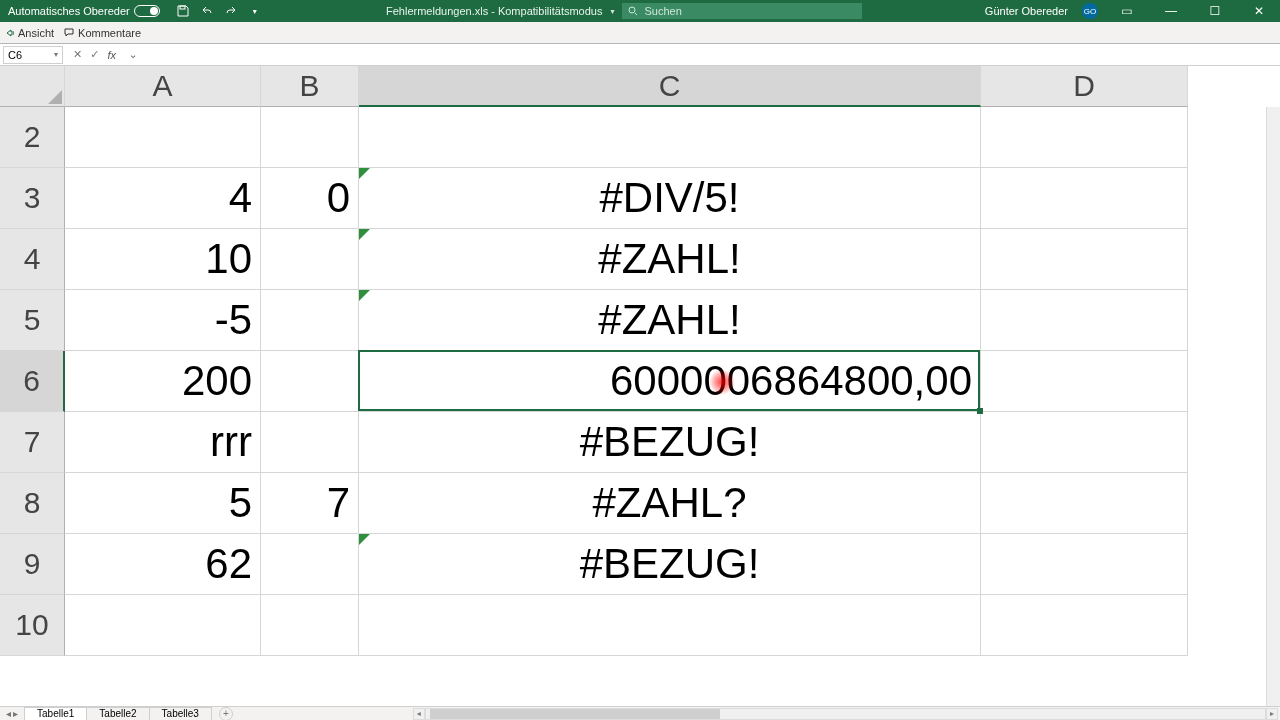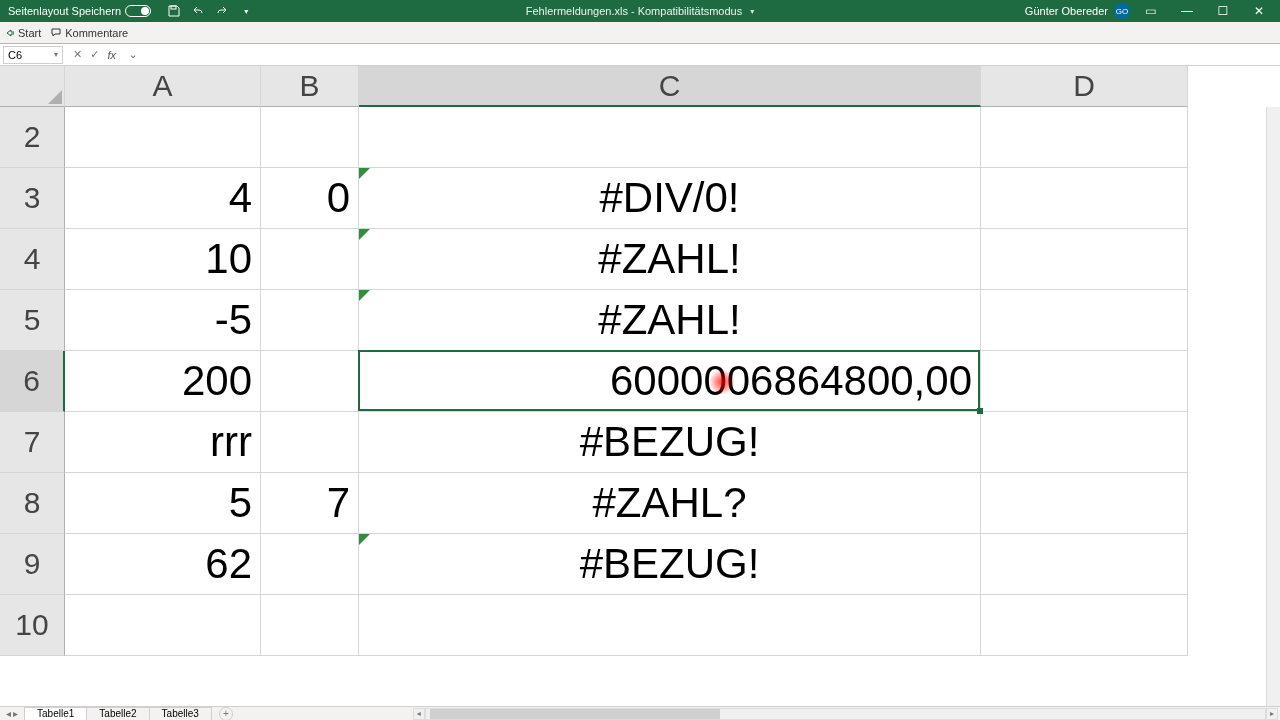--- a/index.html
+++ b/index.html
@@ -7,21 +7,21 @@
   
   .titlebar { height:22px; background:#1e6b41; display:flex; align-items:center; color:#fff; font-size:11px; }
   .titlebar .autosave { display:flex; align-items:center; gap:4px; padding:0 8px; }
   .toggle { width:26px; height:12px; border:1px solid #fff; border-radius:6px; position:relative; }
   .toggle::after { content:""; position:absolute; right:1px; top:1px; width:8px; height:8px; border-radius:50%; background:#fff; }
   .qat { display:flex; gap:10px; padding:0 8px; align-items:center; }
   .qat .ic { width:14px; height:14px; display:flex; align-items:center; justify-content:center; }
   .titlecenter { flex:1; display:flex; align-items:center; justify-content:center; gap:8px; }
   .filelabel { color:#e9f4ee; font-size:11px; }
   .searchbox { width:240px; height:16px; background:#3a8b63; display:flex; align-items:center; padding:0 6px; gap:6px; color:#cfe7da; font-size:11px; }
-  .titleright { display:flex; align-items:center; gap:6px; padding:0 6px; }
+  .titleright { display:flex; align-items:center; gap:14px; padding:0 6px; }
   .winbtn { width:30px; text-align:center; font-size:12px; }
   .avatar { width:16px; height:16px; border-radius:50%; background:#0369a1; color:#fff; font-size:8px; display:flex; align-items:center; justify-content:center; }
   
   .ribbon { height:22px; background:#f3f2f1; border-bottom:1px solid #b6b6b6; display:flex; align-items:center; font-size:11px; padding:0 4px; justify-content:space-between; }
   .ribbon .tabs { display:flex; gap:18px; padding-left:6px;}
   .ribbon .tab { color:#333; padding:4px 2px; cursor:default; }
   .ribbon .tab.file { color:#1e6b41; font-weight:600; }
   .ribbon .right { display:flex; gap:10px; padding-right:4px; }
   .ribbon .rbtn { display:flex; align-items:center; gap:4px; color:#333; }
   .ribbon .ricon { width:10px; height:10px; }
@@ -62,21 +62,21 @@
   .htrack { flex:1; height:12px; background:#f0f0f0; border:1px solid #dcdcdc; position:relative; }
   .hthumb { position:absolute; left:4px; top:0; height:10px; width:290px; background:#cfcfcf; }
   .arrowbtn { width:12px; height:12px; border:1px solid #dcdcdc; display:flex; align-items:center; justify-content:center; color:#777; font-size:8px; background:#f0f0f0;}
   svg { display:block; }
 </style>
 </head>
 <body>
 
 <div class="titlebar">
   <div class="autosave">
-    <span>Seitenlayout Speichern</span>
+    <span>Automatisches Obereder</span>
     <span class="toggle"></span>
   </div>
   <div class="qat">
     <span class="ic">
         <svg width="12" height="12" viewBox="0 0 12 12">
           <path d="M1 1h8l2 2v8H1z" fill="none" stroke="#fff"></path>
           <rect x="3" y="1" width="5" height="3" fill="none" stroke="#fff"></rect>
         </svg>
       </span>
     <span class="ic">
@@ -87,38 +87,45 @@
     <span class="ic">
         <svg width="12" height="12" viewBox="0 0 12 12">
           <path d="M7 2l3 3-3 3M10 5H5a3 3 0 00-3 3" fill="none" stroke="#fff"></path>
         </svg>
       </span>
     <span class="ic" style="font-size:8px;">▾</span>
   </div>
   <div class="titlecenter">
     <span class="filelabel">Fehlermeldungen.xls - Kompatibilitätsmodus</span>
     <span style="font-size:8px;color:#cfe7da;">▾</span>
+    <div class="searchbox">
+      <svg width="10" height="10" viewBox="0 0 10 10">
+          <circle cx="4" cy="4" r="3" fill="none" stroke="#cfe7da"></circle>
+          <path d="M7 7l2 2" stroke="#cfe7da"></path>
+        </svg>
+      <span>Suchen</span>
+    </div>
   </div>
   <div class="titleright">
     <span>Günter Obereder</span>
     <span class="avatar">GO</span>
     <span class="winbtn">▭</span>
     <span class="winbtn">—</span>
     <span class="winbtn">☐</span>
     <span class="winbtn">✕</span>
   </div>
 </div>
 
 <div class="ribbon">
   <div class="right">
     <div class="rbtn">
       <svg class="ricon" viewBox="0 0 10 10">
           <path d="M3 5l4-3v2h3v2H7v2z" fill="none" stroke="#1e6b41"></path>
         </svg>
-      <span>Start</span>
+      <span>Ansicht</span>
     </div>
     <div class="rbtn">
       <svg class="ricon" viewBox="0 0 10 10">
           <path d="M1 1h8v5H4l-2 2V6H1z" fill="none" stroke="#333"></path>
         </svg>
       <span>Kommentare</span>
     </div>
   </div>
 </div>
 
@@ -154,21 +161,21 @@
       <div class="rowhead">9</div>
       <div class="rowhead">10</div>
     </div>
   <div class="cells" id="cells" style="position:absolute;left:65px;top:41px;">
       <div class="cell right" style="left: 0px; top: 0px; width: 196px; height: 61px;"></div>
       <div class="cell right" style="left: 196px; top: 0px; width: 98px; height: 61px;"></div>
       <div class="cell center" style="left: 294px; top: 0px; width: 622px; height: 61px;"></div>
       <div class="cell right" style="left: 916px; top: 0px; width: 207px; height: 61px;"></div>
       <div class="cell right" style="left: 0px; top: 61px; width: 196px; height: 61px;">4</div>
       <div class="cell right" style="left: 196px; top: 61px; width: 98px; height: 61px;">0</div>
-      <div class="cell center errmark" style="left: 294px; top: 61px; width: 622px; height: 61px;">#DIV/0!</div>
+      <div class="cell center errmark" style="left: 294px; top: 61px; width: 622px; height: 61px;">#DIV/5!</div>
       <div class="cell right" style="left: 916px; top: 61px; width: 207px; height: 61px;"></div>
       <div class="cell right" style="left: 0px; top: 122px; width: 196px; height: 61px;">10</div>
       <div class="cell right" style="left: 196px; top: 122px; width: 98px; height: 61px;"></div>
       <div class="cell center errmark" style="left: 294px; top: 122px; width: 622px; height: 61px;">#ZAHL!</div>
       <div class="cell right" style="left: 916px; top: 122px; width: 207px; height: 61px;"></div>
       <div class="cell right" style="left: 0px; top: 183px; width: 196px; height: 61px;">-5</div>
       <div class="cell right" style="left: 196px; top: 183px; width: 98px; height: 61px;"></div>
       <div class="cell center errmark" style="left: 294px; top: 183px; width: 622px; height: 61px;">#ZAHL!</div>
       <div class="cell right" style="left: 916px; top: 183px; width: 207px; height: 61px;"></div>
       <div class="cell right" style="left: 0px; top: 244px; width: 196px; height: 61px;">200</div>

